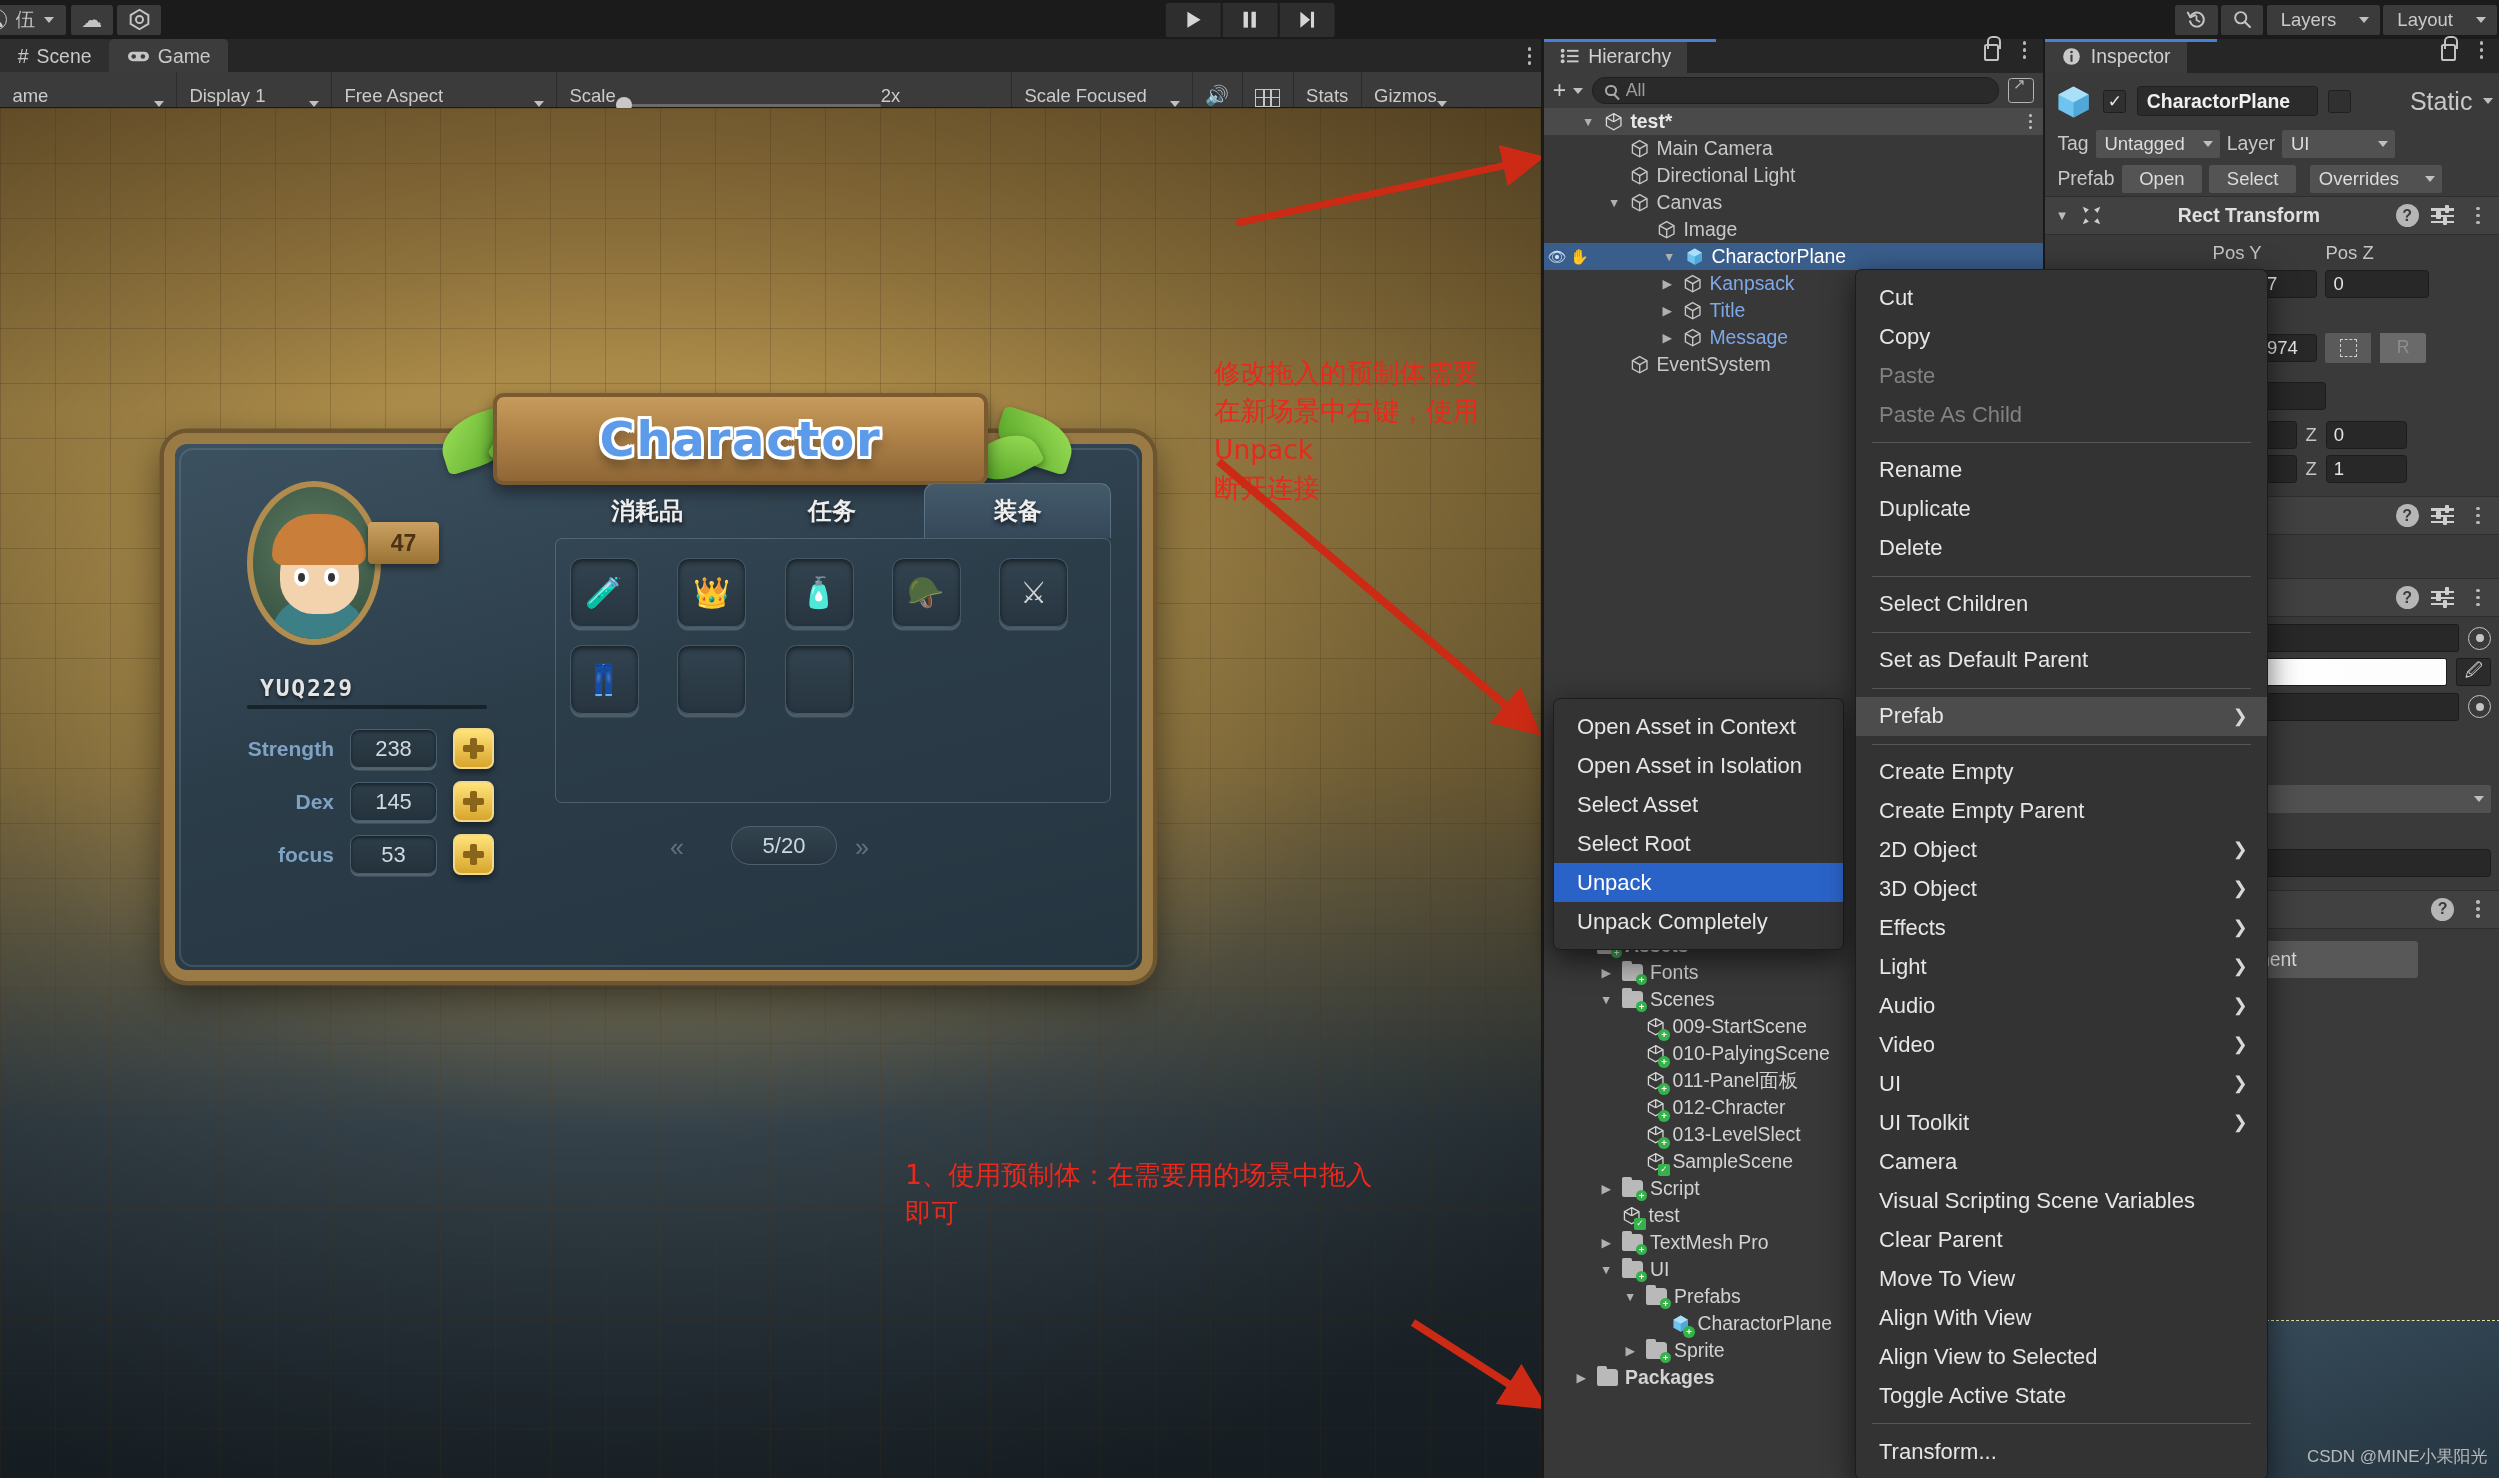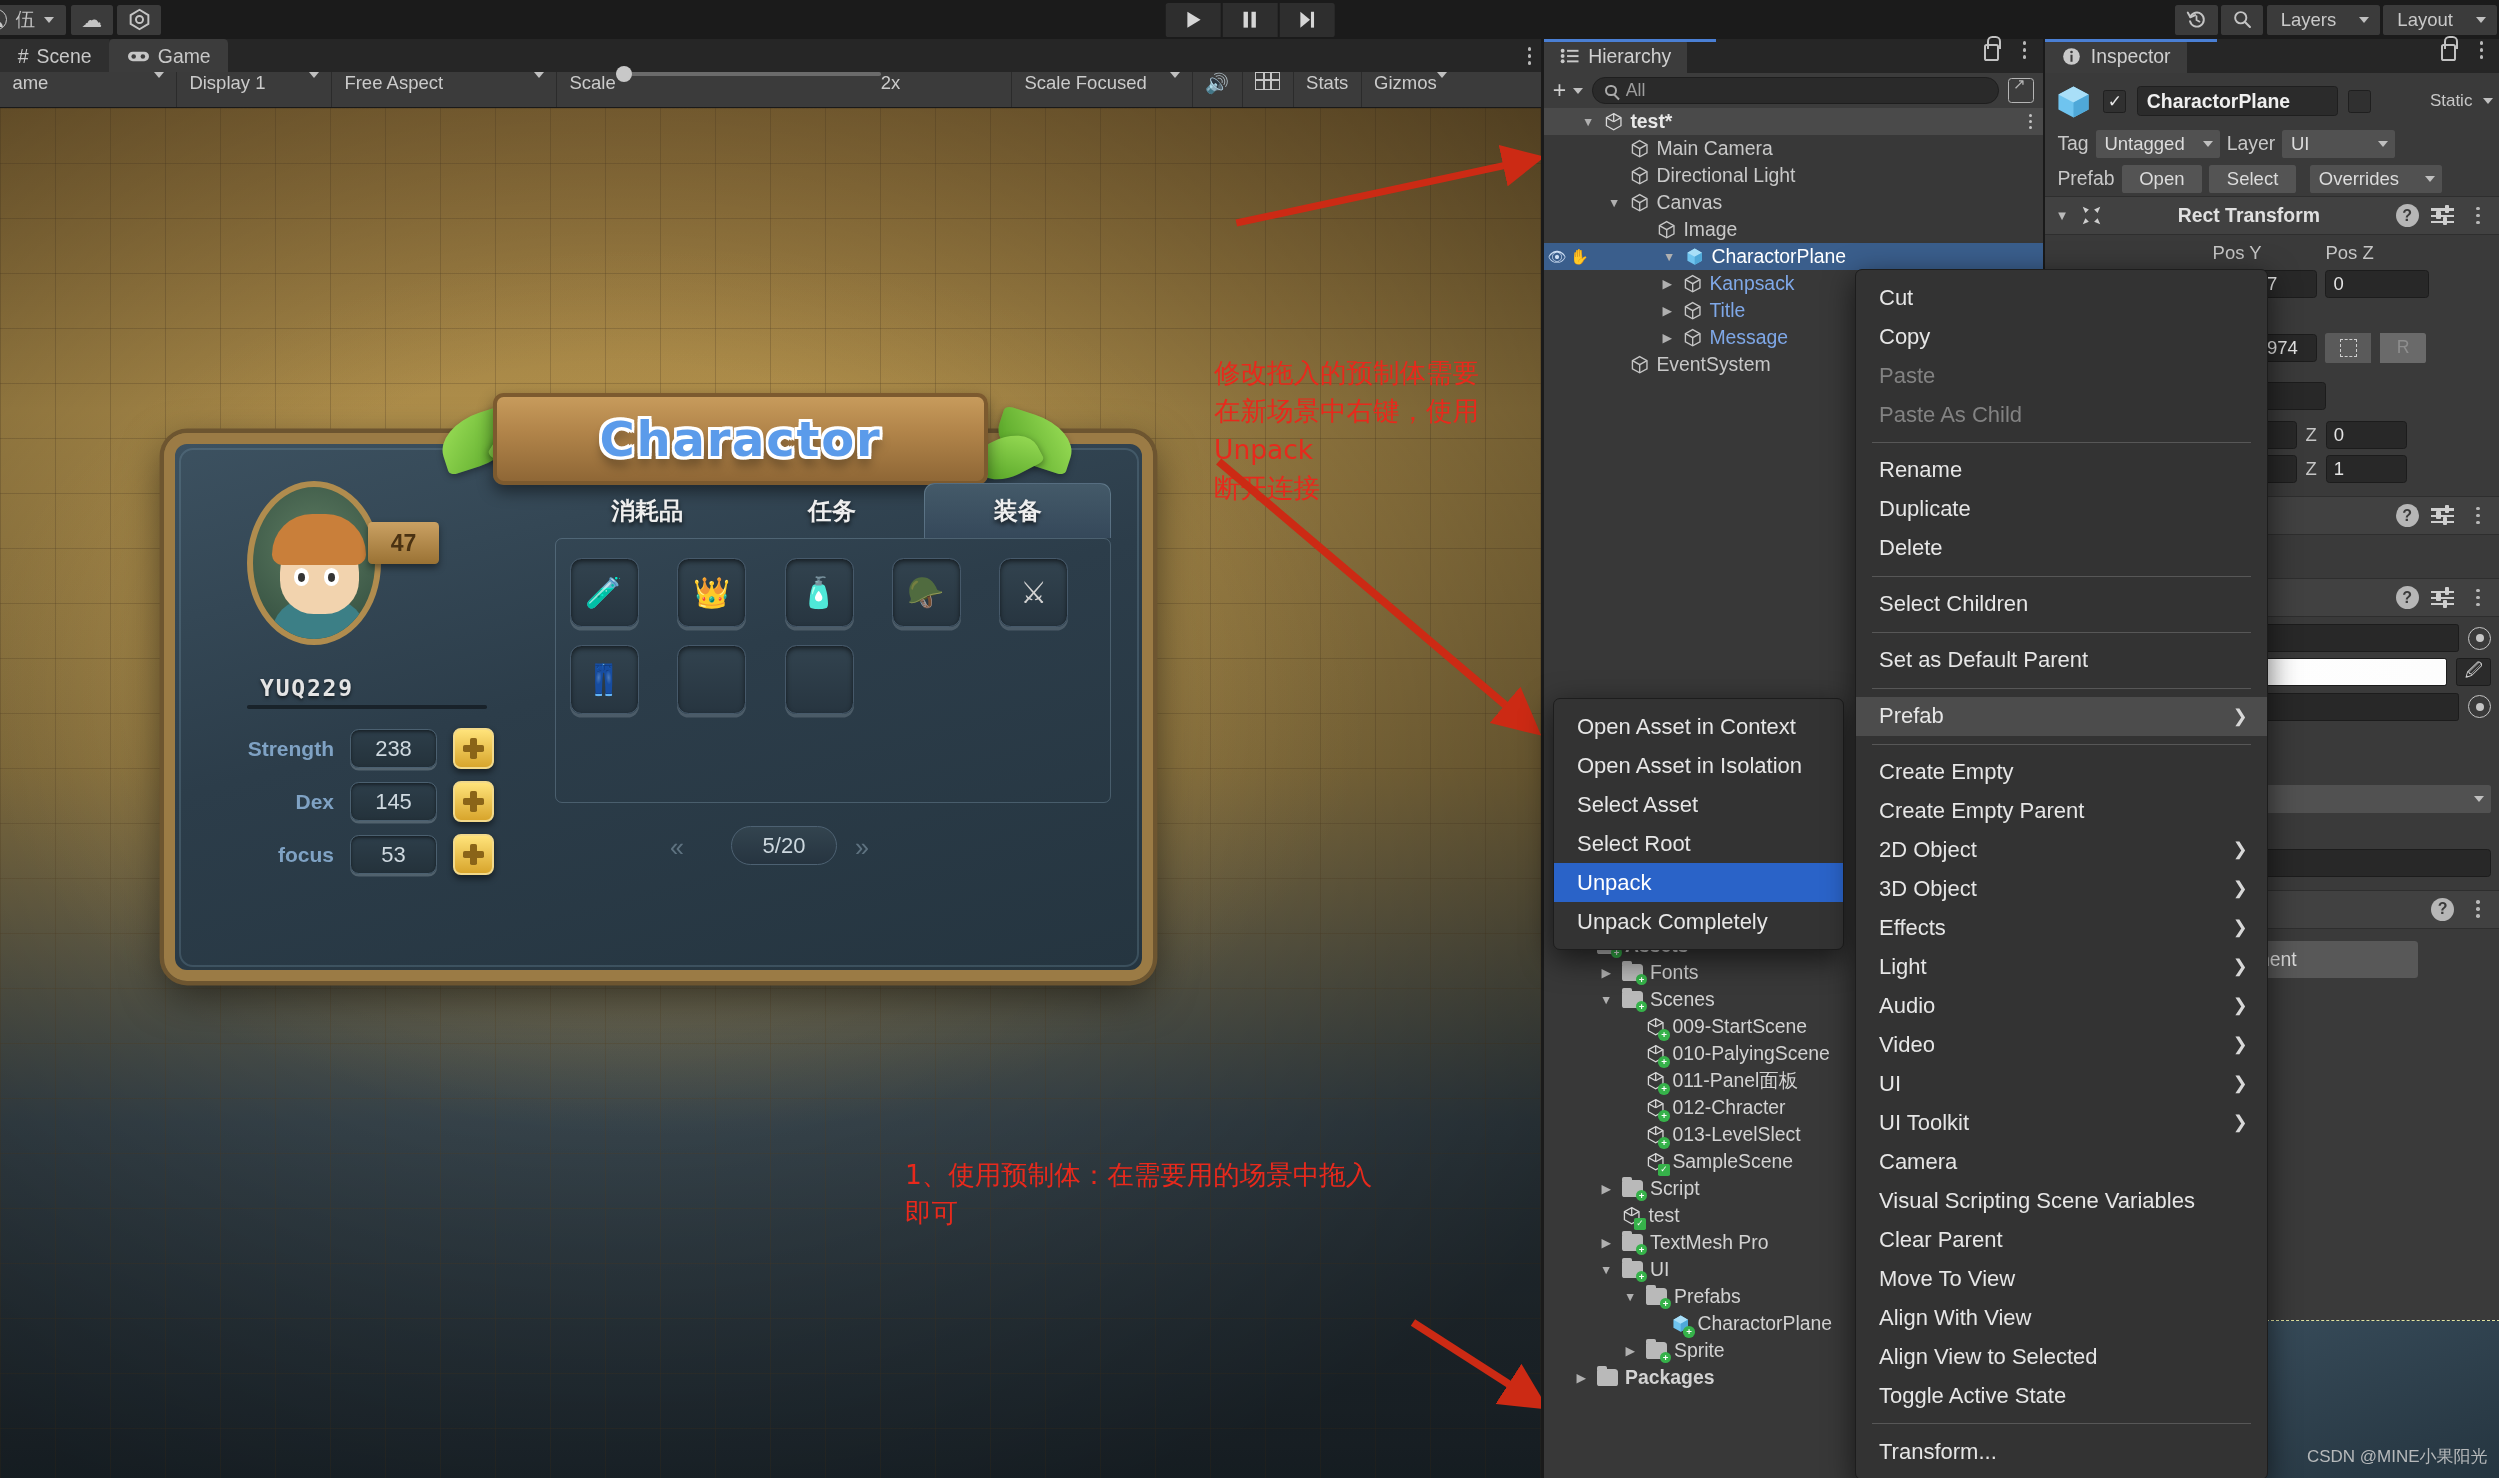--- a/index.html
+++ b/index.html
@@ -67,21 +67,21 @@
   .tab.active { background: #3c3c3c; border-radius: 4.4px 4.4px 0 0; }
   .tabbar-spacer { flex: 1; background: #262626; height: 34px; }
   .kebab { width: 23px; display:flex; flex-direction:column; gap:3.5px; align-items:center; justify-content:center; height:34px;}
   .kebab i { width: 3.5px; height: 3.5px; border-radius: 50%; background: #b9b9b9; display:block;}
 
   
   .gametoolbar {
     position: absolute; left: 0; top: 72px; width: 1541px; height: 35px;
     background: #3b3b3b; display: flex; align-items: center; font-size: 18.5px; color: #cbcbcb;
   }
-  .gt-cell { height: 35px; display: flex; align-items: flex-start; gap: 0; padding: 0 12.4px; border-right: 0.9px solid #2b2b2b; }
+  .gt-cell { height: 35px; display: flex; align-items: flex-end; gap: 0; padding: 0 12.4px; border-right: 0.9px solid #2b2b2b; }
   .gt-cell.nb { border-right: none; }
   .slider-track { width: 265px; height: 3.5px; background: #6b6b6b; border-radius: 1.8px; position: relative; }
   .slider-knob { position: absolute; left: 0; top: -6.2px; width: 16px; height: 16px; border-radius: 50%; background: #c8c8c8; }
   .spk { font-size: 19.4px; }
   .grid-icon { width: 25px; height: 17.7px; border: 1.8px solid #c6c6c6; position: relative; }
   .grid-icon::before { content:""; position:absolute; left:0; right:0; top: 6.2px; height:1.8px; background:#c6c6c6;}
   .grid-icon::after { content:""; position:absolute; top:0; bottom:0; left: 7px; width:1.8px; background:#c6c6c6; box-shadow: 7px 0 0 #c6c6c6;}
 
   
   .gameview {
@@ -268,21 +268,21 @@
   .insp-objrow { display:flex; align-items:center; gap: 10.6px; padding: 8.8px 7px 5.3px 8.8px;}
   .blue-cube { width: 39px; height: 39px; position:relative; flex:none;}
   .chk {
     width: 23px; height: 23px; background:#303030; border:0.9px solid #1f1f1f; border-radius:2.6px;
     display:flex; align-items:center; justify-content:center; color:#e7e7e7; font-size:17px; flex:none;
   }
   .namefield {
     flex:1; height: 30px; background:#2b2b2b; border:0.9px solid #1f1f1f; border-radius:3.5px;
     display:flex; align-items:center; padding: 0 8.8px; font-size: 19.4px; color:#f0f0f0; font-weight:bold;
   }
-  .static-lbl { font-size: 17px; color:#c8c8c8;margin-left:48px; }
+  .static-lbl { font-size: 25px; color:#c8c8c8;margin-left:48px; }
   .insp-row2 { display:flex; align-items:center; gap: 7px; padding: 3.5px 7px 3.5px 12.4px; font-size: 19.4px; color:#c8c8c8;}
   .dropdown {
     height: 28px; background:#515151; border-radius:2.6px; display:flex; align-items:center;
     justify-content:space-between; padding: 0 7px 0 8.8px; font-size: 18.5px; color:#dcdcdc; gap: 10.6px;
   }
   .btn-sm {
     height: 28px; background:#545454; border-radius:2.6px; display:flex; align-items:center; justify-content:center;
     padding: 0 17.7px; font-size: 18.5px; color:#dcdcdc;
   }
   .comp-header {

